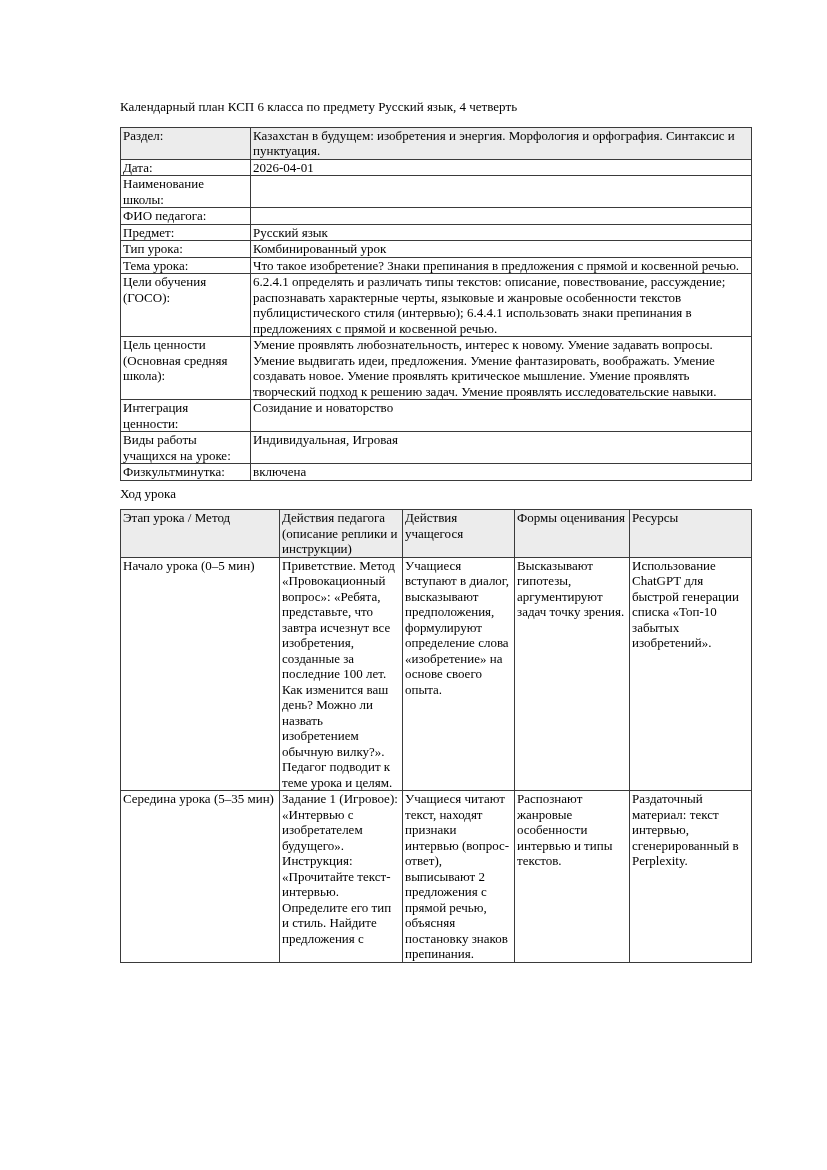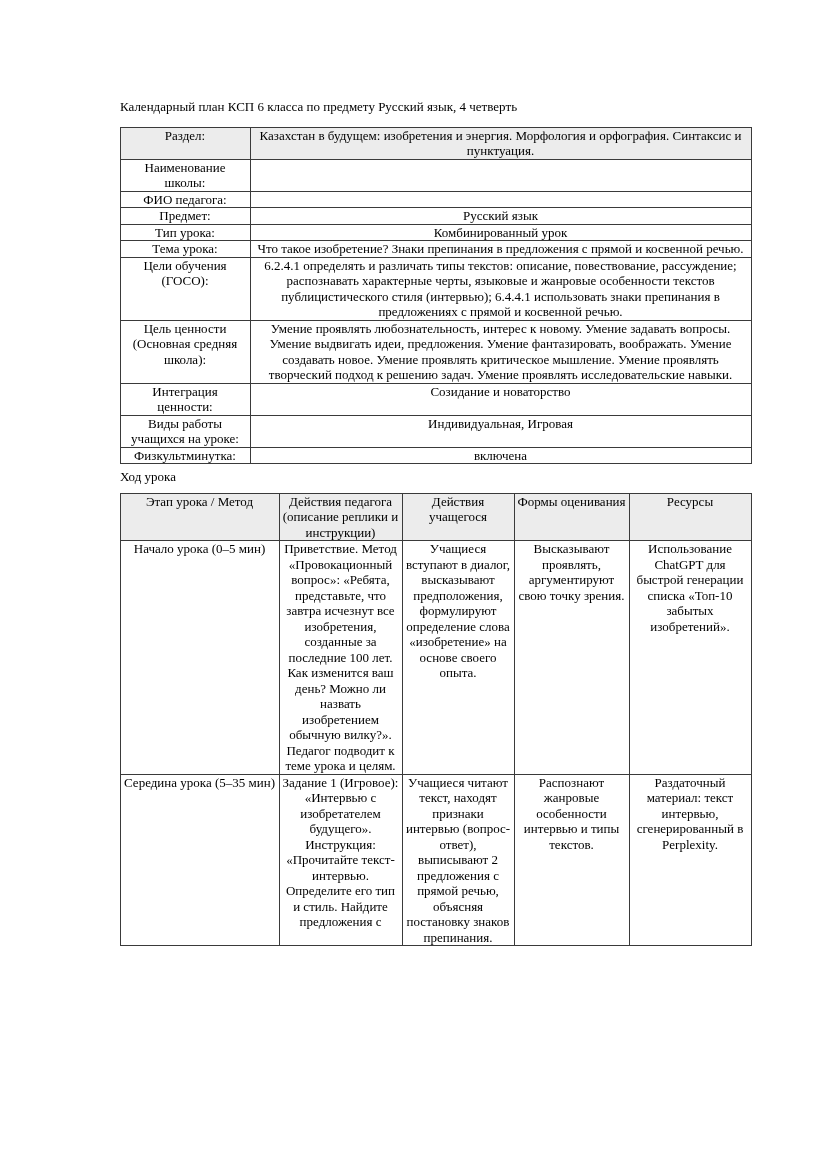--- a/index.html
+++ b/index.html
@@ -29,21 +29,21 @@
     white-space: nowrap;
   }
   table {
     border-collapse: collapse;
     table-layout: fixed;
     width: 631px;
   }
   td, th {
     border: 1px solid #3a3a3a;
     vertical-align: top;
-    text-align: center;
+    text-align: left;
     font-weight: normal;
     padding: 0 3px 0 2px;
     overflow: hidden;
   }
   tr.shaded td, tr.shaded th {
     background: #ececec;
   }
   .info-table col.c-label  { width: 130px; }
   .info-table col.c-value  { width: 501px; }
   .section-heading {
@@ -64,20 +64,24 @@
 
   <table class="info-table">
     <colgroup>
         <col class="c-label">
         <col class="c-value">
       </colgroup>
     <tbody>
       <tr class="shaded">
         <td>Раздел:</td>
         <td>Казахстан в будущем: изобретения и энергия. Морфология и орфография. Синтаксис и пунктуация.</td>
+      </tr>
+      <tr>
+        <td>Дата:</td>
+        <td>2026-04-01</td>
       </tr>
       <tr>
         <td>Наименование школы:</td>
         <td></td>
       </tr>
       <tr>
         <td>ФИО педагога:</td>
         <td></td>
       </tr>
       <tr>
@@ -132,21 +136,21 @@
         <th>Действия учащегося</th>
         <th>Формы оценивания</th>
         <th>Ресурсы</th>
       </tr>
     </thead>
     <tbody>
       <tr>
         <td>Начало урока (0–5 мин)</td>
         <td>Приветствие. Метод «Провокационный вопрос»: «Ребята, представьте, что завтра исчезнут все изобретения, созданные за последние 100 лет. Как изменится ваш день? Можно ли назвать изобретением обычную вилку?». Педагог подводит к теме урока и целям.</td>
         <td>Учащиеся вступают в диалог, высказывают предположения, формулируют определение слова «изобретение» на основе своего опыта.</td>
-        <td>Высказывают проявлять, аргументируют свою точку зрения.</td>
+        <td>Высказывают гипотезы, аргументируют задач точку зрения.</td>
         <td>Использование ChatGPT для быстрой генерации списка «Топ-10 забытых изобретений».</td>
       </tr>
       <tr>
         <td>Середина урока (5–35 мин)</td>
         <td>Задание 1 (Игровое): «Интервью с изобретателем будущего». Инструкция: «Прочитайте текст-интервью. Определите его тип и стиль. Найдите предложения с</td>
         <td>Учащиеся читают текст, находят признаки интервью (вопрос-ответ), выписывают 2 предложения с прямой речью, объясняя постановку знаков препинания.</td>
         <td>Распознают жанровые особенности интервью и типы текстов.</td>
         <td>Раздаточный материал: текст интервью, сгенерированный в Perplexity.</td>
       </tr>
     </tbody>

